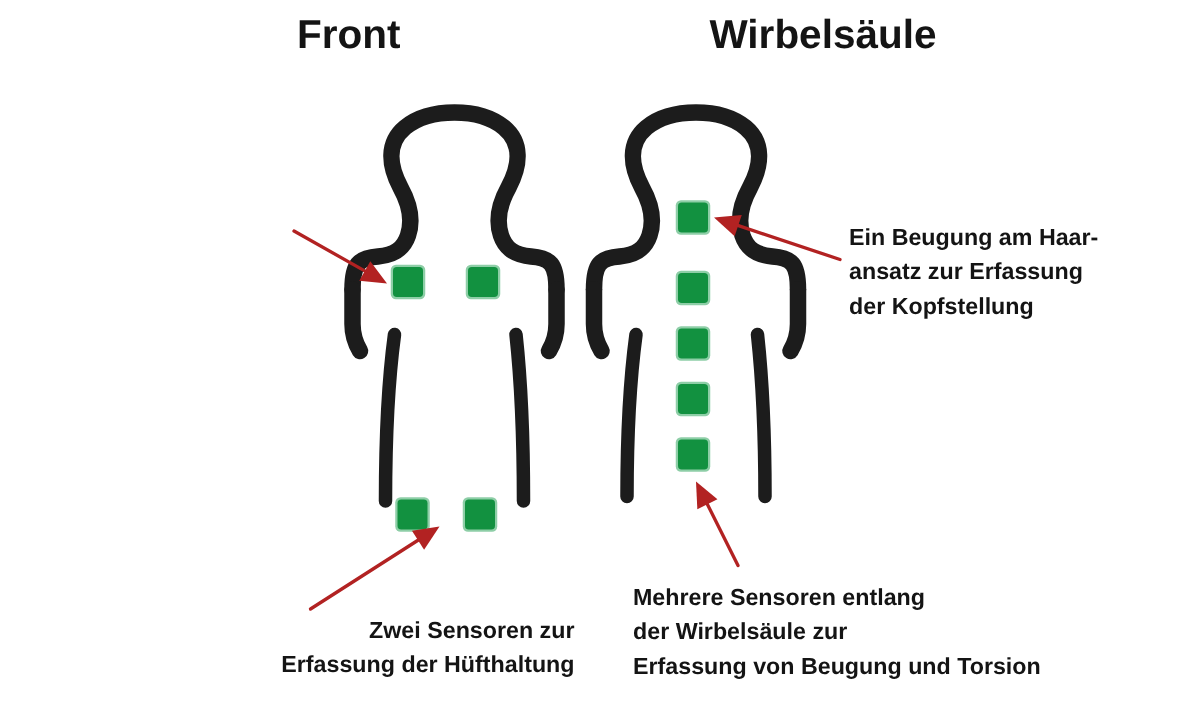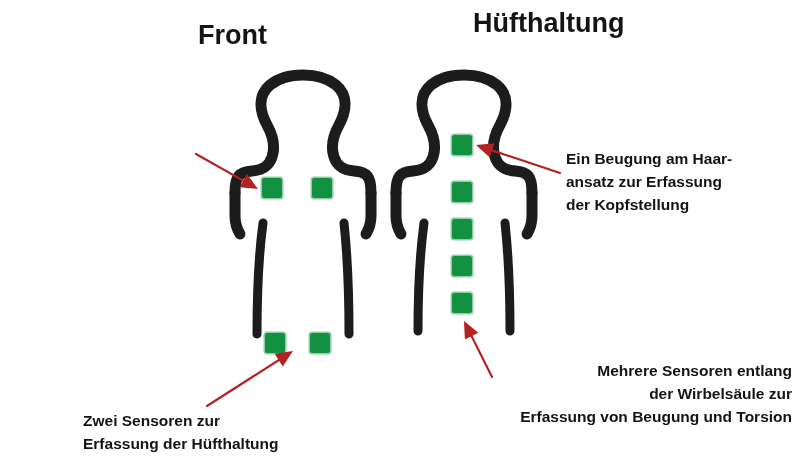--- a/index.html
+++ b/index.html
@@ -28,35 +28,35 @@
     height: 472px;
   }
   .title {
     position: absolute;
     font-size: 27px;
     font-weight: bold;
     letter-spacing: 0px;
     color: #141414;
     white-space: nowrap;
   }
-  #title-front { left: 198px; top: 20px; }
+  #title-front { left: 198px; top: 8px; }
   #title-back  { left: 473px; top: 8px; }
 
   .callout {
     position: absolute;
     font-size: 15.5px;
     font-weight: bold;
     line-height: 1.47;
     color: #141414;
     white-space: pre-line;
   }
   #callout-shoulder { left: 18px;  top: 138px; width: 215px; }
   #callout-head     { left: 566px; top: 148px; width: 235px; }
-  #callout-hip      { left: 83px;  top: 410px; width: 300px; }
-  #callout-spine    { left: 422px; top: 360px; width: 370px; text-align: right; }
+  #callout-hip      { left: 83px;  top: 410px; width: 300px; text-align: right; }
+  #callout-spine    { left: 422px; top: 388px; width: 370px; }
 </style>
 </head>
 <body>
 
 <div id="stage">
 
   <svg class="svg-layer" viewBox="0 0 800 472">
 
     <g>
 
@@ -134,21 +134,21 @@
           <polygon points="293,351 282.71918024795616,366.47755617744565 274.6375449021381,353.84081727307546" fill="#b22222"></polygon>
         </g>
         <g>
           <line x1="492" y1="377" x2="469.81377674149945" y2="332.6275534829989" stroke="#b22222" stroke-width="2.2" stroke-linecap="round"></line>
           <polygon points="464,321 478.31083505599867,332.8511602807489 464.8944271909999,339.5593642132483" fill="#b22222"></polygon>
         </g>
       </g>
   </svg>
 
   <div class="title" id="title-front">Front</div>
-  <div class="title" id="title-back">Hüfthaltung</div>
+  <div class="title" id="title-back">Wirbelsäule</div>
 
   <div class="callout" id="callout-head">Ein Beugung am Haar-
 ansatz zur Erfassung
 der Kopfstellung</div>
   <div class="callout" id="callout-hip">Zwei Sensoren zur
 Erfassung der Hüfthaltung</div>
   <div class="callout" id="callout-spine">Mehrere Sensoren entlang
 der Wirbelsäule zur
 Erfassung von Beugung und Torsion</div>
 

